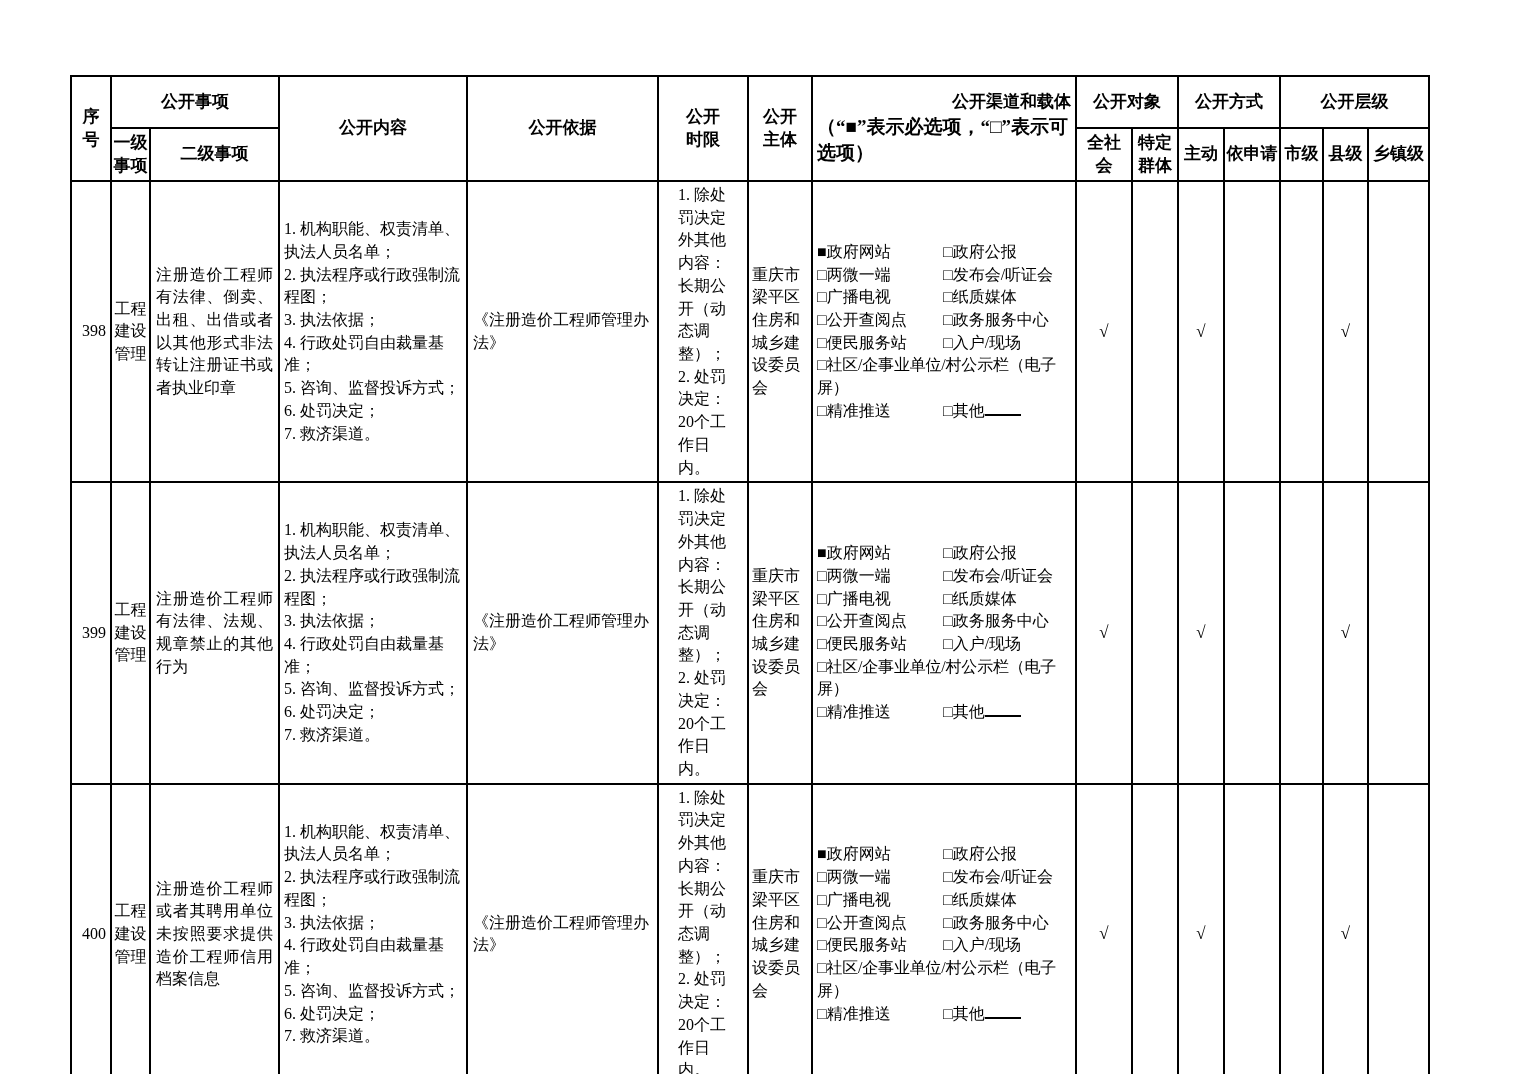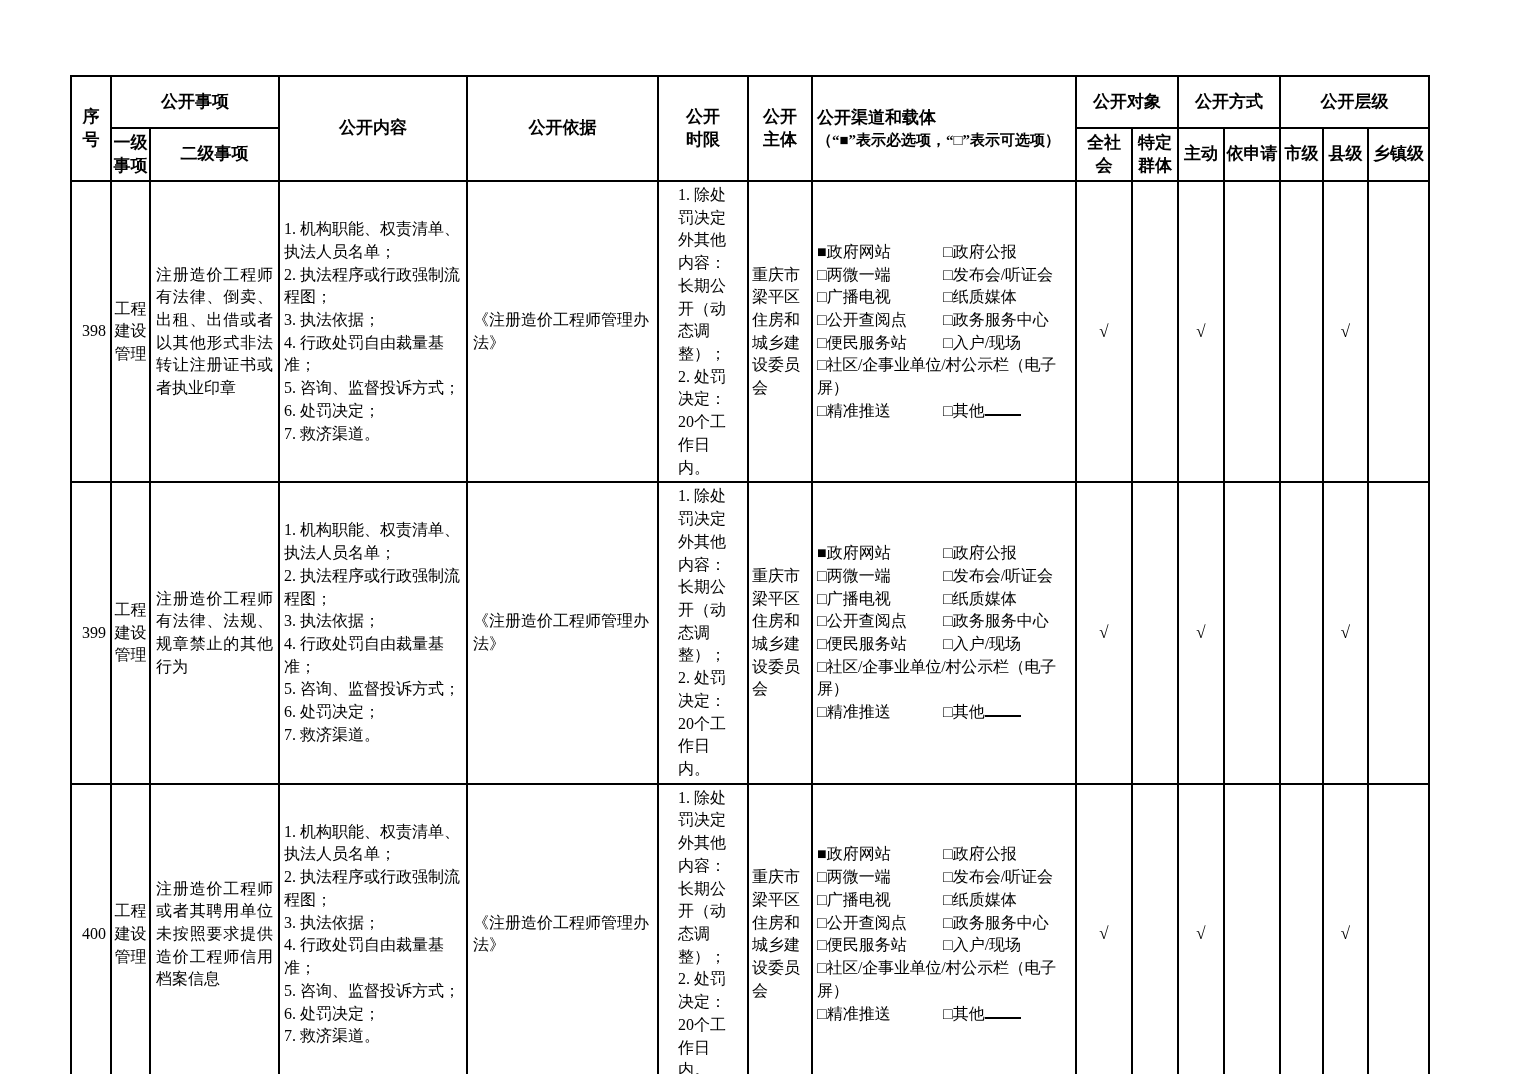--- a/index.html
+++ b/index.html
@@ -22,22 +22,22 @@
     padding:1px;line-height:1.35;
   }
   tr.h1{height:52px;margin-left:20px;}
   tr.h2{height:53px;}
   .cw{margin:0 auto;}             
   .w1{width:1.2em;}
   .w2{width:2em;}
   .nowrap{white-space:nowrap;}
 
   .th-channel{text-align:left;padding:2px 4px;}
-  .ch-title{text-align:left;font-weight:bold;}
-  .ch-note{text-align:left;font-weight:bold;font-size:15px;}
+  .ch-title{text-align:right;font-weight:bold;}
+  .ch-note{text-align:left;font-weight:bold;font-size:19px;}
 
   tbody td{font-size:16px;line-height:1.42;padding:2px 4px;}
   .td-seq{text-align:right;}
   .td-level1{text-align:center;padding:2px 1px;}
   .td-level2{text-align:justify;text-justify:inter-character;padding:2px 5px;}
   .td-content{padding:2px 4px;}
   .td-basis{padding:2px 5px;}
   .td-time{padding:2px 19px;}
   .td-subject{padding:2px 3px;}
   .td-channels{padding:2px 4px;}

